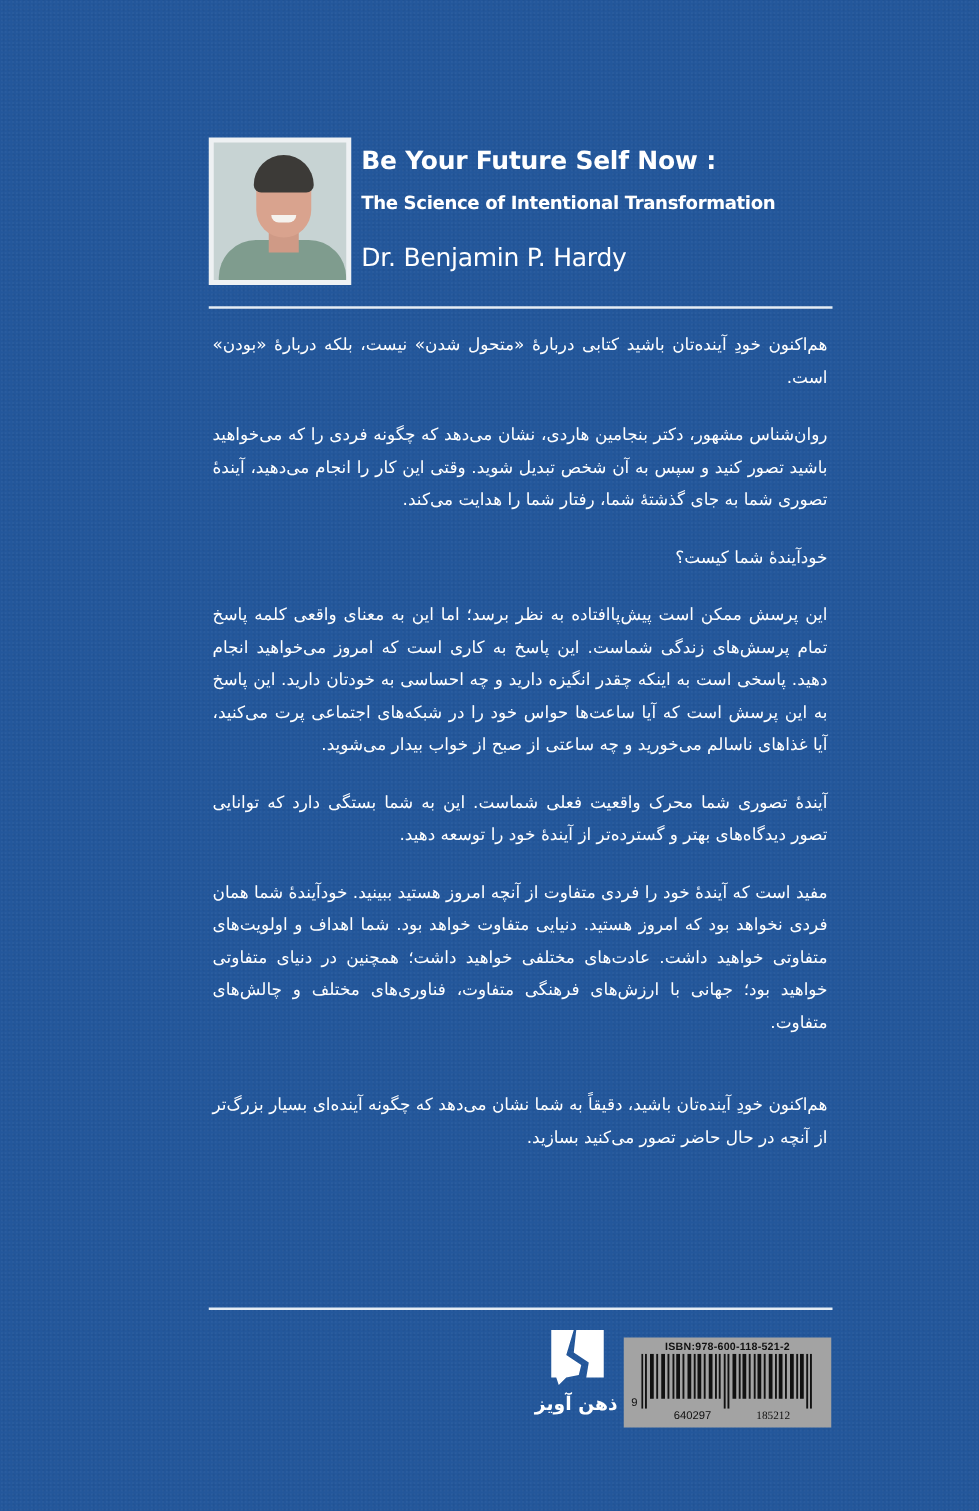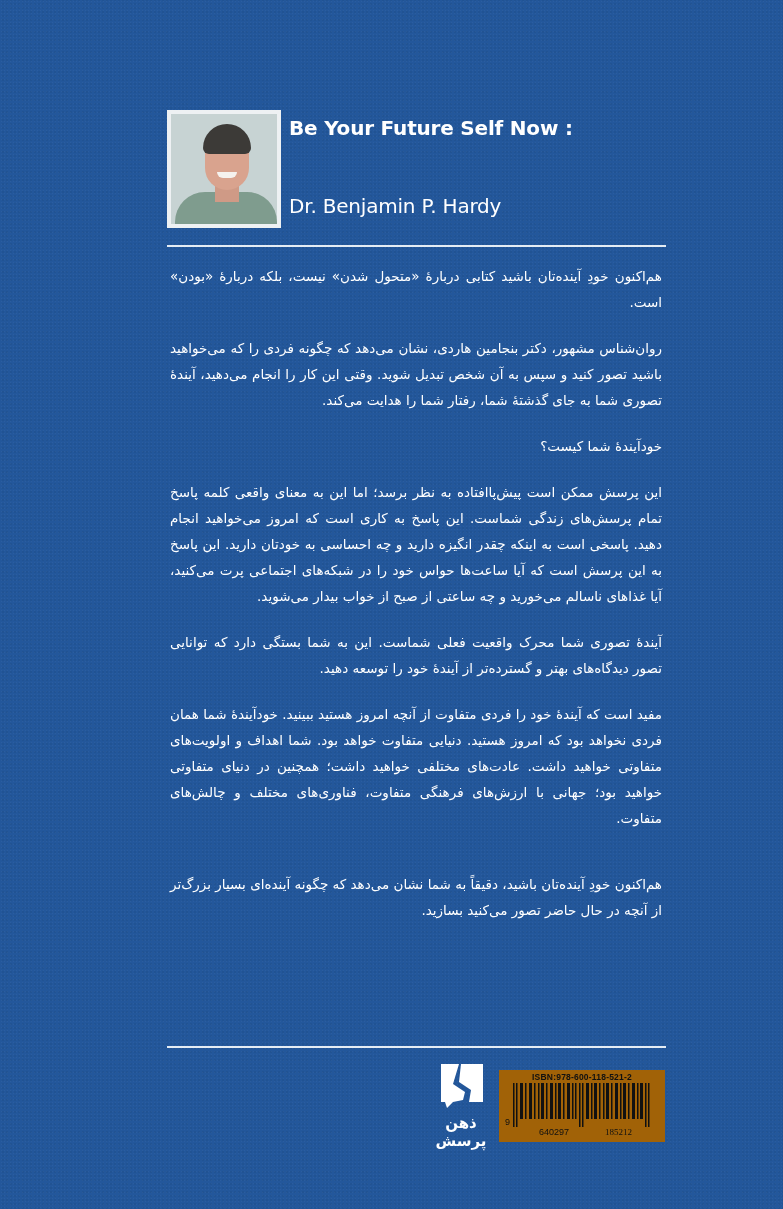--- a/index.html
+++ b/index.html
@@ -168,21 +168,21 @@
       direction: rtl;
       font-size: 15px;
       font-weight: bold;
       color: #ffffff;
     }
     .isbn-box {
       position: absolute;
       left: 74px; top: 8px;
       width: 166px;
       height: 72px;
-      background: #a16207;
+      background: #a3a3a3;
       box-sizing: border-box;
       padding: 2px 6px 0 6px;
     }
     .isbn-label {
       font-family: "Liberation Sans", sans-serif;
       font-size: 8.5px;
       font-weight: bold;
       color: #111111;
       text-align: center;
       letter-spacing: 0.2px;
@@ -226,20 +226,21 @@
     <div class="photo">
       <div class="photo-inner">
         <div class="shirt"></div>
         <div class="neck"></div>
         <div class="face"></div>
         <div class="hair"></div>
         <div class="smile"></div>
       </div>
     </div>
     <div class="title-en">Be Your Future Self Now :</div>
+    <div class="subtitle-en">The Science of Intentional Transformation</div>
     <div class="author-en">Dr. Benjamin P. Hardy</div>
   </div>
 
   <div class="rule top"></div>
 
   <div class="body-text">
     <p class="para"><span class="it">هم‌اکنون خودِ آینده‌تان باشید</span><span> کتابی دربارهٔ «متحول شدن» نیست، بلکه دربارهٔ «بودن» است.</span></p>
     <p class="para">روان‌شناس مشهور، دکتر بنجامین هاردی، نشان می‌دهد که چگونه فردی را که می‌خواهید باشید تصور کنید و سپس به آن شخص تبدیل شوید. وقتی این کار را انجام می‌دهید، آیندهٔ تصوری شما به جای گذشتهٔ شما، رفتار شما را هدایت می‌کند.</p>
     <p class="para">خودآیندهٔ شما کیست؟</p>
     <p class="para">این پرسش ممکن است پیش‌پاافتاده به نظر برسد؛ اما این به معنای واقعی کلمه پاسخ تمام پرسش‌های زندگی شماست. این پاسخ به کاری است که امروز می‌خواهید انجام دهید. پاسخی است به اینکه چقدر انگیزه دارید و چه احساسی به خودتان دارید. این پاسخ به این پرسش است که آیا ساعت‌ها حواس خود را در شبکه‌های اجتماعی پرت می‌کنید، آیا غذاهای ناسالم می‌خورید و چه ساعتی از صبح از خواب بیدار می‌شوید.</p>
@@ -249,21 +250,21 @@
   </div>
 
   <div class="rule bottom"></div>
 
   <div class="footer">
     <div class="logo">
       <svg class="logo-mark" viewBox="0 0 46 46" width="46" height="46">
         <path d="M2 2 H20 L14 22 L26 30 L24 38 L14 40 L8 46 L6 40 L2 40 Z" fill="#ffffff"></path>
         <path d="M22 2 H44 V40 H30 L32 28 L20 20 Z" fill="#ffffff"></path>
       </svg>
-      <div class="logo-text">ذهن پرسش</div>
+      <div class="logo-text">ذهن آویز</div>
     </div>
     <div class="isbn-box">
       <div class="isbn-label">ISBN:978-600-118-521-2</div>
       <div class="barcode">
         <svg width="146" height="44" viewBox="0 0 146 44">
           <g fill="#111111">
             <rect x="0" y="0" width="1.5" height="44"></rect>
             <rect x="3" y="0" width="1.5" height="44"></rect>
             <rect x="7" y="0" width="3" height="36"></rect>
             <rect x="12" y="0" width="1.5" height="36"></rect>

